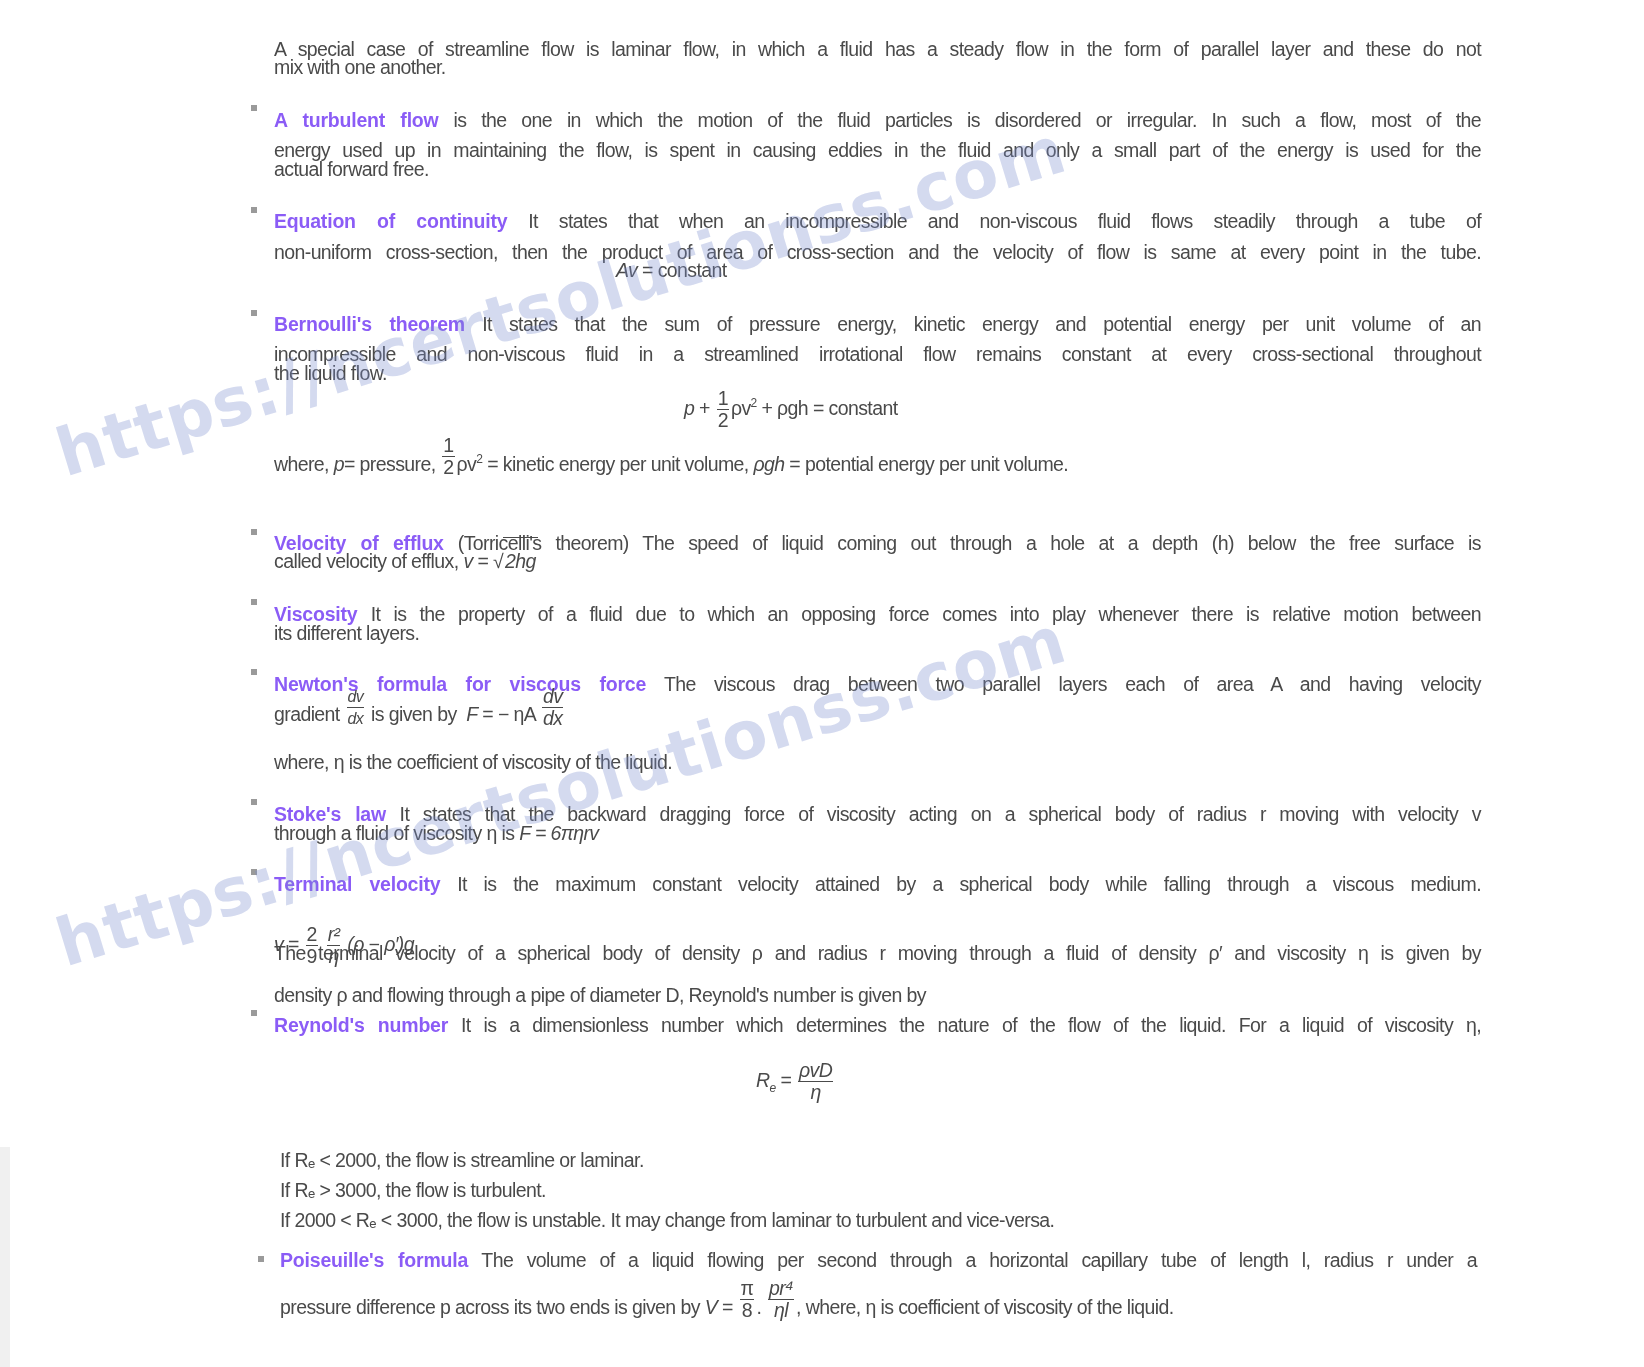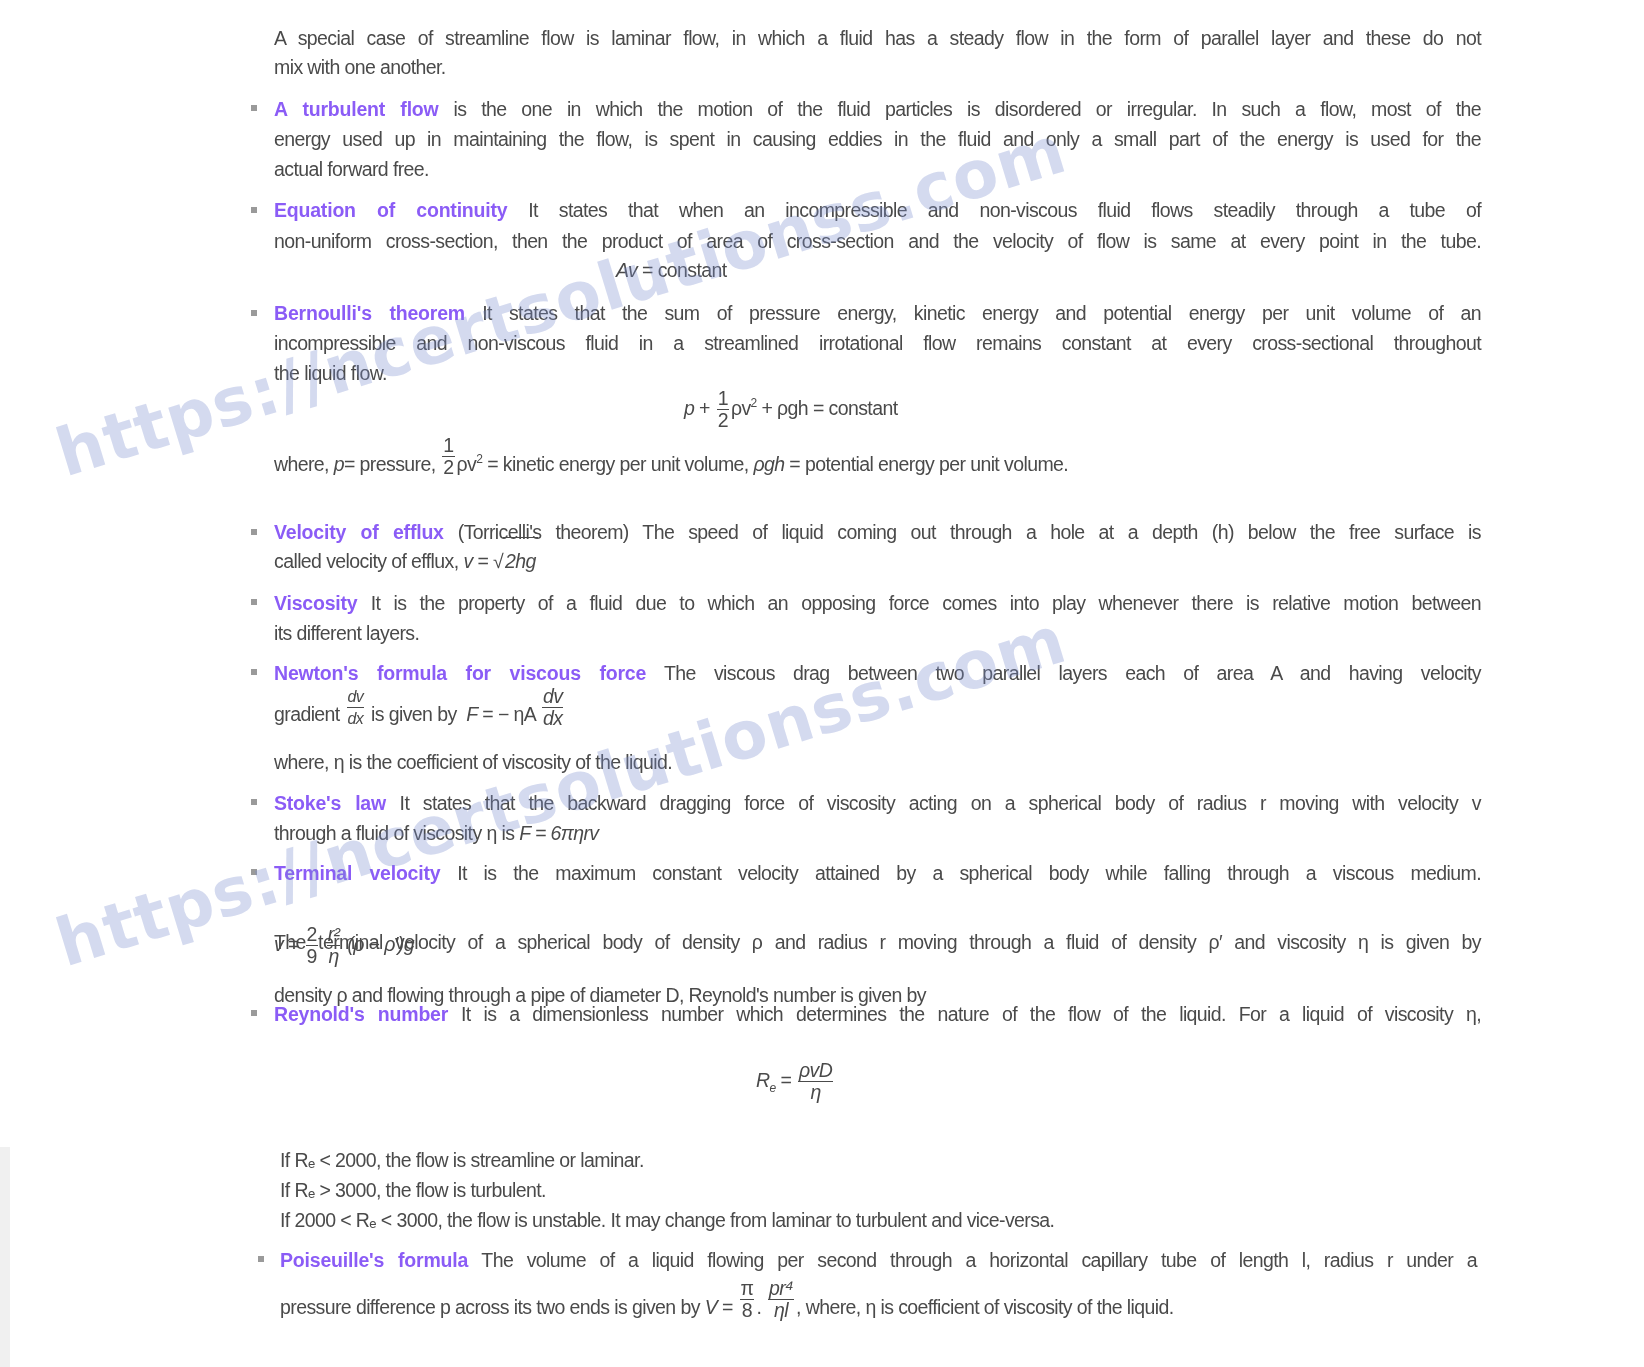--- a/index.html
+++ b/index.html
@@ -11,21 +11,21 @@
   }
   .left-shade {
     position: absolute; left: 0; top: 1147px; width: 10px; height: 220px;
     background: #f0f0f0;
   }
   .line {
     position: absolute; left: 274px; white-space: nowrap;
     font-size: 19.5px; line-height: 24px; letter-spacing: -0.6px;
     transform-origin: left top;
   }
-  .just { width: 1207px; text-align: justify; text-align-last: justify; white-space: normal; }
+  .just { width: 1207px; text-align: justify; text-align-last: justify; white-space: normal; margin-top: 11px; }
   .b { font-weight: bold; color: #8b5cf6; letter-spacing: -0.2px; }
   .i { font-style: italic; }
   .bullet {
     position: absolute; width: 6px; height: 6px; background: #9a9a9a;
   }
   .center { position: absolute; white-space: nowrap; font-size: 19.5px; letter-spacing: -0.6px; }
   .frac { display: inline-block; vertical-align: middle; text-align: center; margin: 0 2px; }
   .frac > span { display: block; line-height: 21px; }
   .frac > span.num { border-bottom: 1px solid #4a4a4a; padding: 0 1px; }
   sup, sub { font-size: 12px; }

